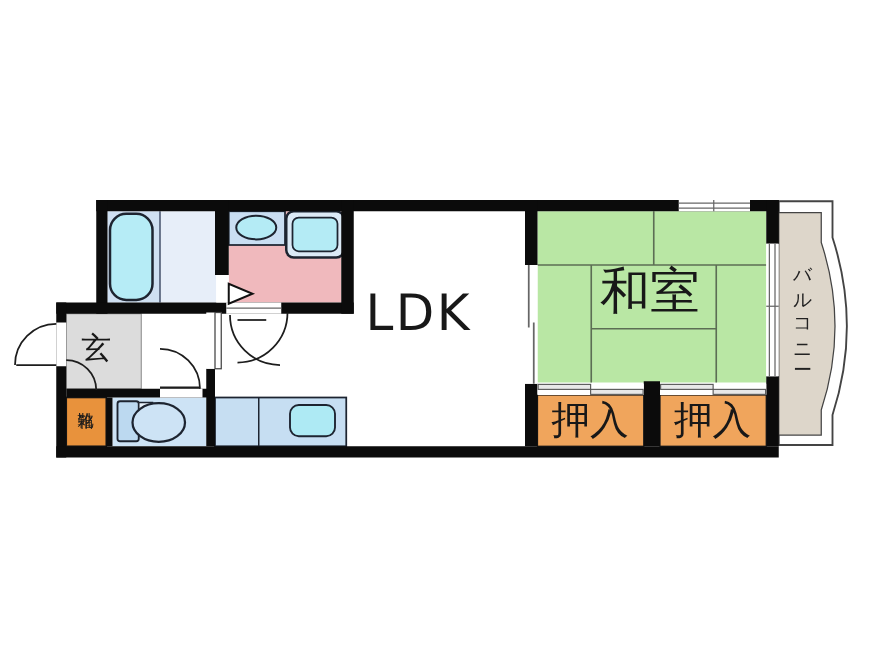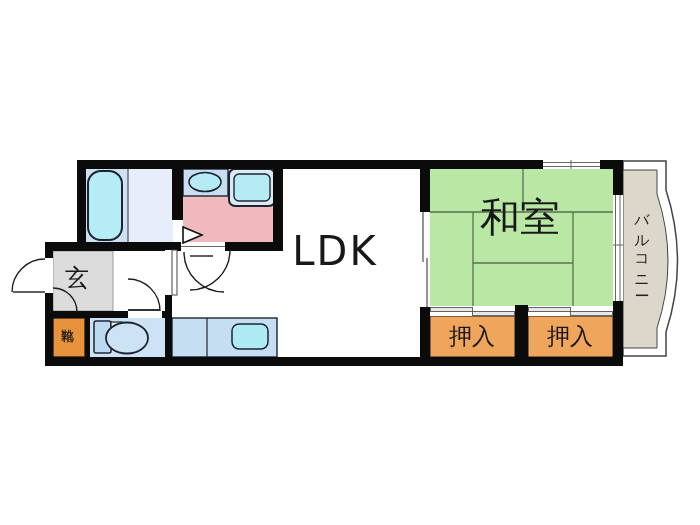--- a/index.html
+++ b/index.html
@@ -2,23 +2,23 @@
 <html><head>
 <meta charset="utf-8">
 <style>
   html,body{margin:0;padding:0;background:#ffffff;}
   #stage{position:relative;width:700px;height:525px;background:#ffffff;overflow:hidden;
          font-family:"DejaVu Sans",sans-serif;}
   #plan-svg{position:absolute;left:0;top:0;}
   .lbl{position:absolute;color:#181818;text-align:center;white-space:nowrap;}
   .lbl-ldk1{left:275px;top:219px;width:120px;font-size:40px;line-height:40px;letter-spacing:2px;margin-top:12px;}
   .lbl-ldk2{left:278px;top:257px;width:120px;font-size:36px;line-height:38px;}
-  .lbl-wa1{left:458px;top:197px;width:124px;font-size:40px;line-height:40px;}
+  .lbl-wa1{left:458px;top:213px;width:124px;font-size:40px;line-height:40px;}
   .lbl-wa2{left:455px;top:247px;width:124px;font-size:38px;line-height:40px;}
-  .lbl-oshiire{width:84px;top:322px;font-size:23px;line-height:28px;}
+  .lbl-oshiire{width:84px;top:322px;font-size:31px;line-height:28px;}
   .lbl-genkan{left:56px;top:264px;width:42px;font-size:24px;line-height:28px;}
   .v-lbl{position:absolute;writing-mode:vertical-rl;text-orientation:upright;color:#222;}
   .lbl-balcony{left:632px;top:203px;height:115px;font-size:15px;letter-spacing:4px;}
   .lbl-shoebox{left:58px;top:319px;height:40px;font-size:13px;letter-spacing:1px;color:#1a1a1a;}
 </style>
 </head>
 <body>
 
 <div id="stage">
 

